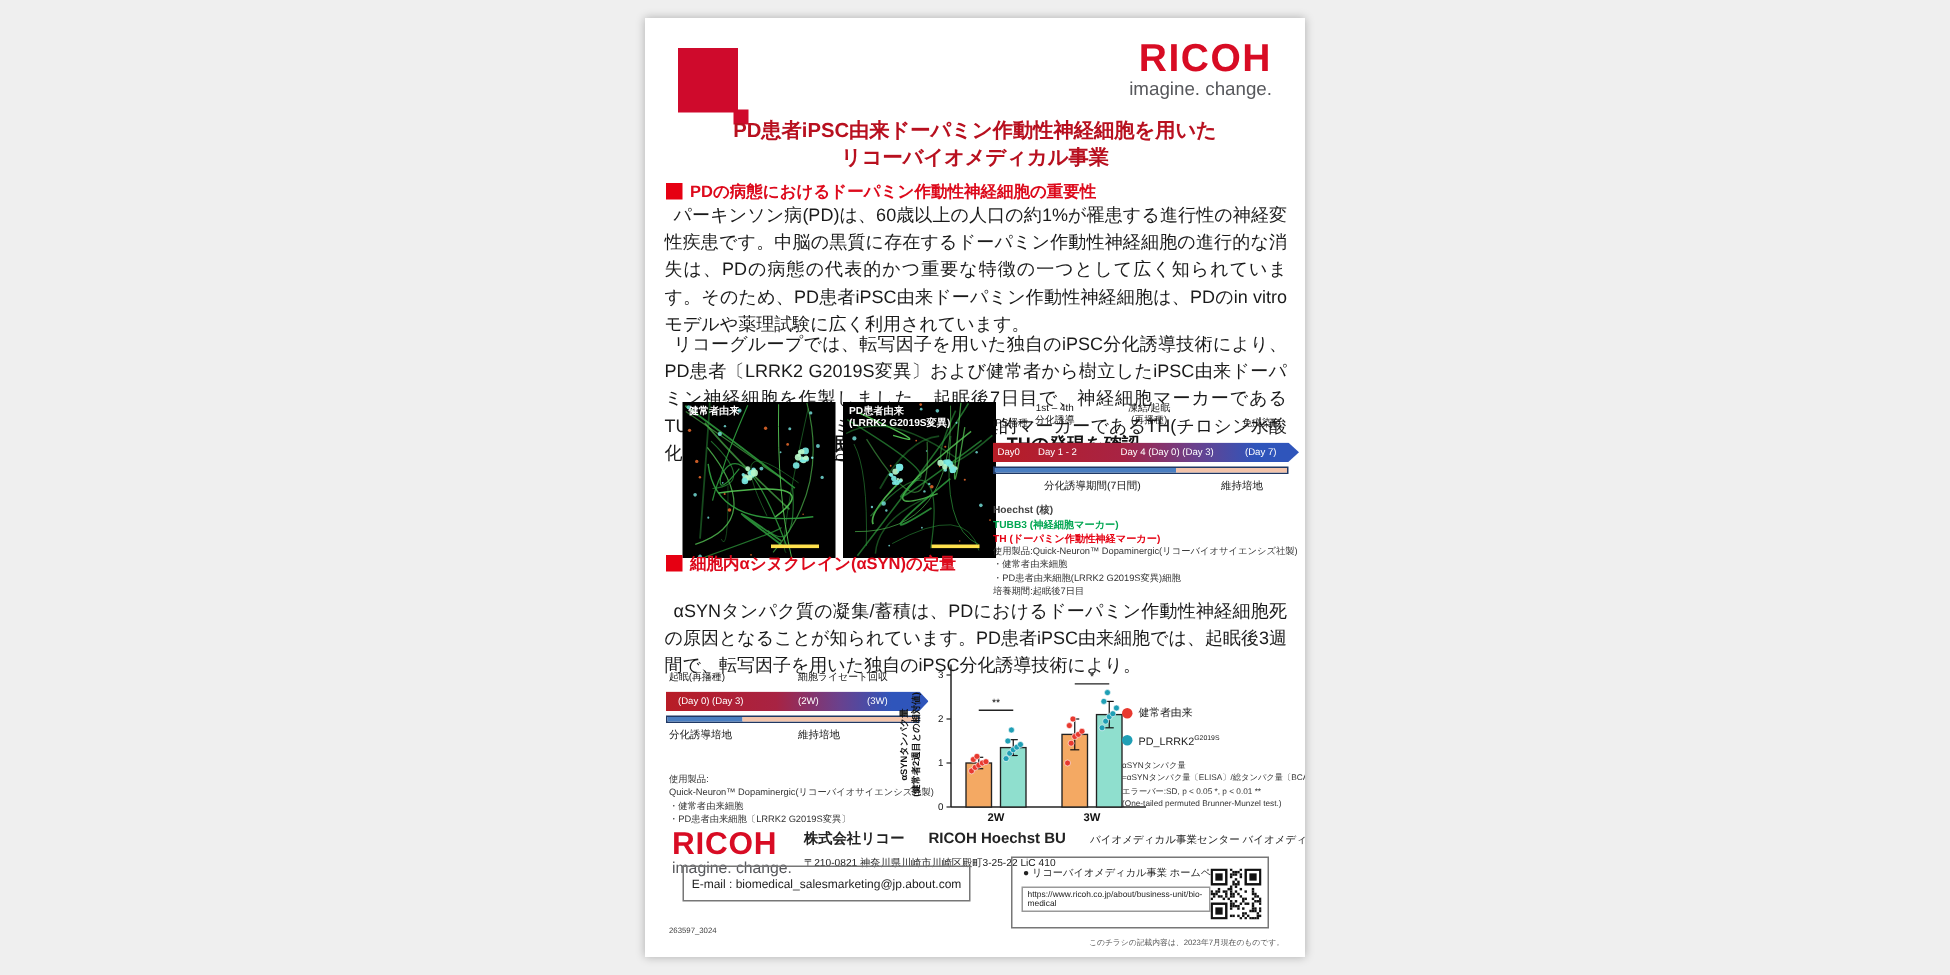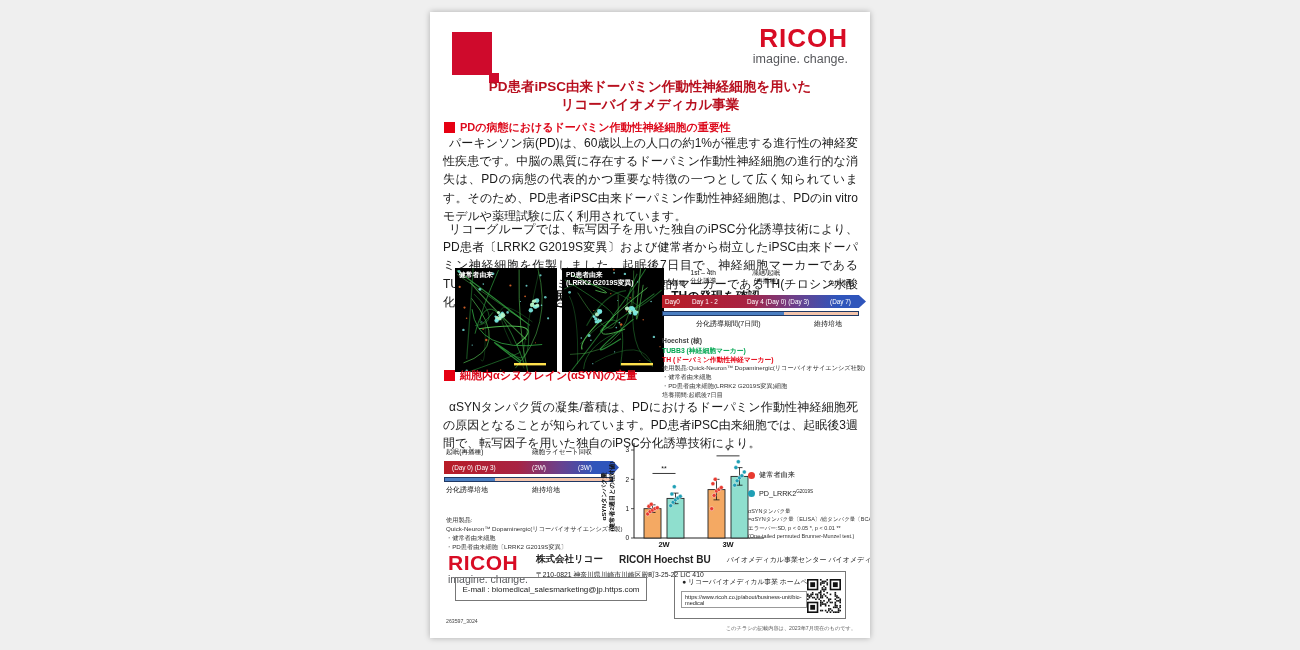--- a/index.html
+++ b/index.html
@@ -417,21 +417,21 @@
     </div>
     <div class="f-co">
       <div class="l1">
         <span class="co">株式会社リコー</span>
         <span class="bu">RICOH Hoechst BU</span>
         <span>バイオメディカル事業センター バイオメディカル事業開発室 企画・営業グループ</span>
       </div>
       <div class="addr">〒210-0821 神奈川県川崎市川崎区殿町3-25-22 LiC 410</div>
     </div>
     <div class="email-box">
-      <span>E-mail : biomedical_salesmarketing@jp.https.com</span>
+      <span>E-mail : biomedical_salesmarketing@jp.about.com</span>
     </div>
     <div class="hp-box">
       <div class="hp-label">● リコーバイオメディカル事業 ホームページ</div>
       <div class="hp-url">
         <span>https://www.ricoh.co.jp/about/business-unit/bio-medical</span>
       </div>
       <svg id="qr" class="qr" viewBox="0 0 21 21">
           <rect x="0" y="0" width="21" height="21" fill="#fff"></rect>
           <rect x="8" y="0" width="1" height="1" fill="#111"></rect>
           <rect x="12" y="0" width="1" height="1" fill="#111"></rect>

